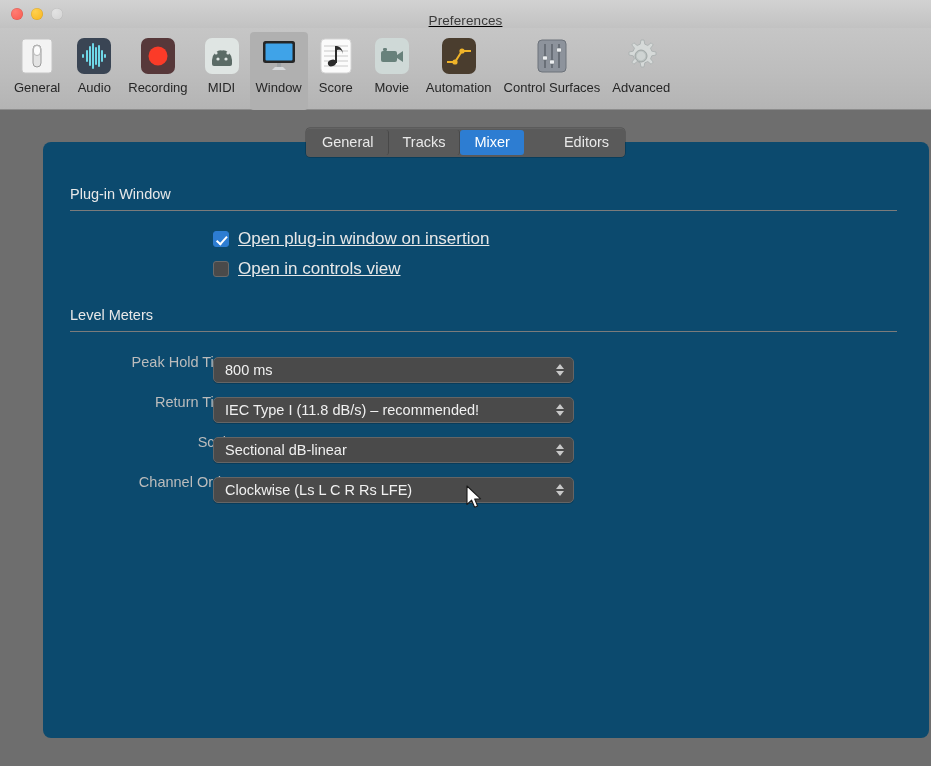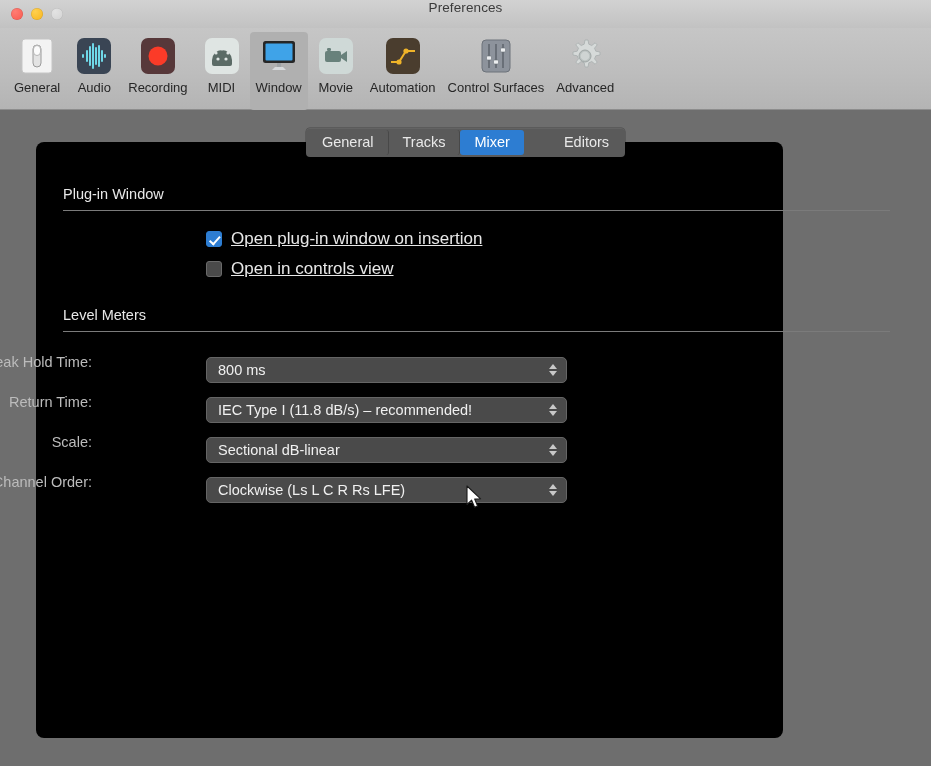--- a/index.html
+++ b/index.html
@@ -19,21 +19,21 @@
     width: 931px; height: 766px;
     background: #6e6e6e;
     overflow: hidden;
   }
 
   
   .titlebar {
     position: relative;
     height: 28px;
     background: linear-gradient(to bottom, #d2d2d2 0%, #c2c2c2 100%);
-    display: flex; align-items: flex-start; justify-content: center;
+    display: flex; align-items: flex-end; justify-content: center; text-decoration: underline;
   }
   .traffic {
     position: absolute; left: 11px; top: 8px;
     display: flex; gap: 8px; align-items: center;
   }
   .light {
     width: 12px; height: 12px; border-radius: 50%;
     box-shadow: inset 0 0 0 0.5px rgba(0,0,0,0.14);
   }
   .light.close  { background: radial-gradient(circle at 35% 30%, #ff7d73, #f9584e); }
@@ -89,23 +89,23 @@
   }
   .tab:last-child { border-right: none; padding-left: 40px; }
   .tab.active {
     background: #2d7dd2;
     color: #ffffff;
     border-right: none;
   }
 
   .panel {
     position: absolute;
-    left: 36px; top: 142px;
-    width: 747px; height: 596px;
-    background: #000000;
+    left: 43px; top: 142px;
+    width: 886px; height: 596px;
+    background: #0c4a6e;
     border-radius: 8px;
     box-sizing: border-box;
   }
 
   .section-title {
     position: absolute;
     font-size: 14.5px;
     color: #e8e8e8;
     left: 27px;
   }
@@ -270,20 +270,40 @@
         <svg width="38" height="34" viewBox="0 0 38 34">
           <rect x="3" y="2" width="32" height="22" rx="2.5" fill="#262626"></rect>
           <rect x="5.5" y="4.5" width="27" height="17" rx="1" fill="#3fa3e8"></rect>
           <rect x="17" y="24" width="4" height="4" fill="#9fa3a6"></rect>
           <path d="M12 31 L26 31 L23 28 L15 28 Z" fill="#d7dadc"></path>
         </svg>
       </div>
       <div class="tb-label">Window</div>
     </div>
 
+    <div class="tb-item">
+      <div class="tb-icon">
+        <svg width="32" height="36" viewBox="0 0 32 36">
+          <rect x="1" y="1" width="30" height="34" rx="4" fill="#fbfbfb" stroke="#d4d4d4"></rect>
+          <g stroke="#c9c9c9" stroke-width="1">
+            <line x1="4" y1="8" x2="28" y2="8"></line>
+            <line x1="4" y1="13" x2="28" y2="13"></line>
+            <line x1="4" y1="18" x2="28" y2="18"></line>
+            <line x1="4" y1="23" x2="28" y2="23"></line>
+            <line x1="4" y1="28" x2="28" y2="28"></line>
+          </g>
+          <g fill="#2b2b2b">
+            <ellipse cx="12" cy="25" rx="4.2" ry="3.2" transform="rotate(-20 12 25)"></ellipse>
+            <rect x="15" y="8" width="2" height="17"></rect>
+            <path d="M17 8 C23 10 23 14 22 16 C23 12 20 11 17 12 Z"></path>
+          </g>
+        </svg>
+      </div>
+      <div class="tb-label">Score</div>
+    </div>
 
     <div class="tb-item">
       <div class="tb-icon">
         <svg width="34" height="36" viewBox="0 0 34 36">
           <rect x="0" y="0" width="34" height="36" rx="7" fill="#cfd9d7"></rect>
           <rect x="6" y="13" width="16" height="11" rx="2" fill="#68817b"></rect>
           <path d="M22 17 L28 13 L28 24 L22 20 Z" fill="#68817b"></path>
           <rect x="8" y="10" width="4" height="3" rx="1.2" fill="#68817b"></rect>
         </svg>
       </div>

